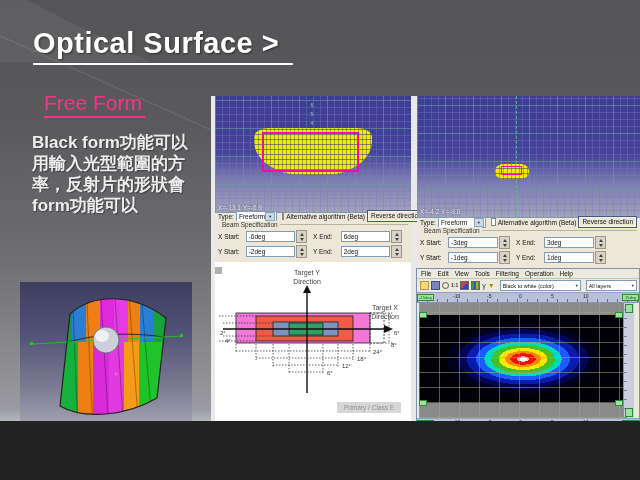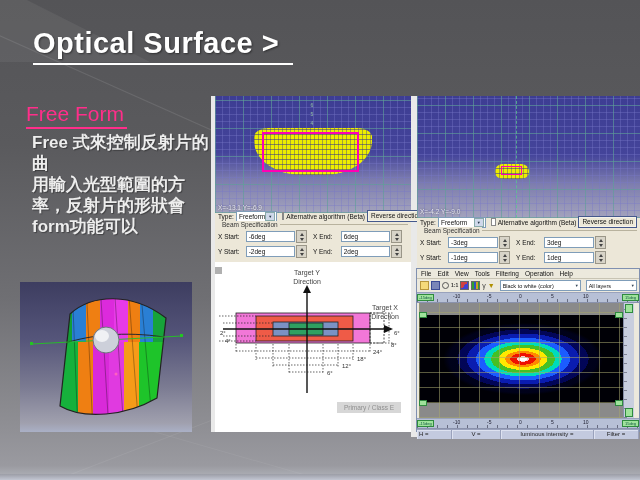--- a/index.html
+++ b/index.html
@@ -1,32 +1,32 @@
 <!DOCTYPE html>
 <html><head>
 <meta charset="utf-8">
 <style>
   html,body{margin:0;padding:0;background:#222;}
-  .slide{position:relative;width:640px;height:480px;overflow:hidden;
+  .slide{position:relative;width:640px;height:421px;overflow:hidden;
     font-family:"Liberation Sans",sans-serif;
     background:linear-gradient(180deg,#545457 0%,#5a5a5d 30%,#6f6f73 62%,#8e8e93 88%,#9a9aa0 97%,#b3b6bd 100%);}
   .abs{position:absolute;}
   
   .tri-tl{left:0;top:0;width:150px;height:62px;background:rgba(255,255,255,.06);
     clip-path:polygon(0 0,18% 0,100% 100%,0 100%);}
   .diag{height:1px;background:rgba(255,255,255,.10);transform-origin:0 0;}
   .d1{left:-30px;top:22px;width:900px;transform:rotate(24deg);}
   .d2{left:60px;top:478px;width:700px;transform:rotate(-21deg);background:rgba(255,255,255,.07);}
   .d3{left:150px;top:430px;width:600px;transform:rotate(16deg);background:rgba(255,255,255,.06);}
 
   .title{left:33px;top:27px;margin:0;color:#fff;font-size:29px;font-weight:bold;
     letter-spacing:.5px;border-bottom:2px solid #fff;padding:0 14px 3px 0;
     text-shadow:1px 1px 2px rgba(0,0,0,.45);}
-  .subtitle{left:26px;top:91px;color:#ff2e8a;font-size:21px;
-    border-bottom:2px solid #ff2e8a;padding:0 3px 1px 0;margin-top:11px;}
+  .subtitle{left:44px;top:91px;color:#ff2e8a;font-size:21px;
+    border-bottom:2px solid #ff2e8a;padding:0 3px 1px 0;}
   .bodytext{left:32px;top:132px;width:184px;color:#ededed;font-size:17px;
     font-weight:bold;line-height:21px;text-shadow:1px 1px 1px rgba(0,0,0,.35);}
 
   .vsep{background:#e9e9e9;}
   .sepL{left:211px;top:96px;width:4px;height:336px;}
   .sepR{left:411px;top:96px;width:6px;height:341px;}
 
   
   .catia{left:20px;top:282px;width:172px;height:150px;
     background:linear-gradient(180deg,#3d3d60 0%,#55557a 38%,#7b7b92 70%,#a0a0ae 94%,#aab0c6 100%);}
@@ -144,21 +144,21 @@
   <div class="abs tri-tl"></div>
   <div class="abs diag d1"></div>
   <div class="abs diag d2"></div>
   <div class="abs diag d3"></div>
   <div class="abs bottom-edge"></div>
 
   <h1 class="abs title">Optical Surface &gt;</h1>
   <div class="abs subtitle">Free Form</div>
 
   <div class="abs bodytext">
-    <div>Free 式來控制反射片的曲</div>
+    <div>Black form功能可以</div>
     <div>用輸入光型範圍的方</div>
     <div>率，反射片的形狀會</div>
     <div>form功能可以</div>
   </div>
 
   <div class="abs vsep sepL"></div>
   <div class="abs vsep sepR"></div>
 
   <div class="abs catia">
     <svg width="172" height="150" viewBox="0 0 172 150">

